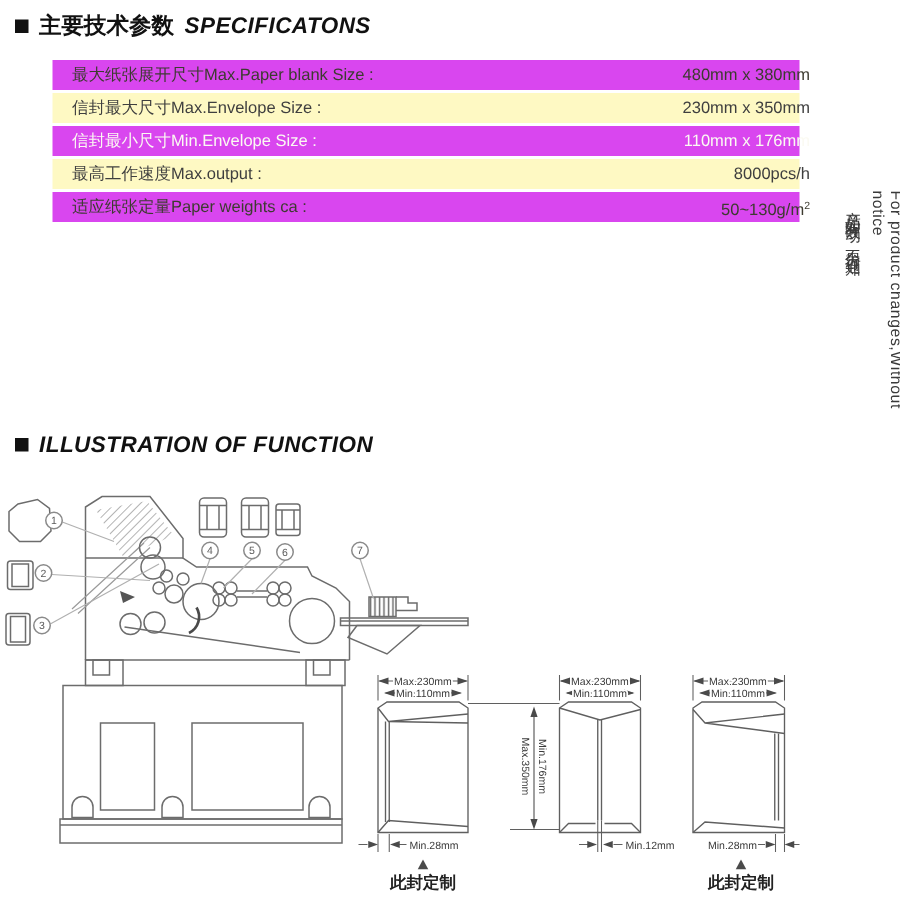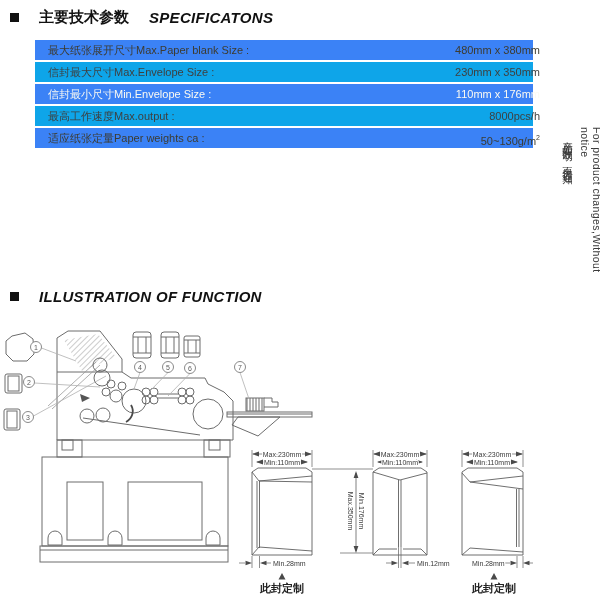--- a/index.html
+++ b/index.html
@@ -4,32 +4,32 @@
 <style>
   html,body{margin:0;padding:0;}
   body{
     width:600px;height:600px;background:#ffffff;overflow:hidden;
     font-family:"Liberation Sans","DejaVu Sans",sans-serif;
     position:relative;
   }
   .page{position:absolute;inset:0;width:600px;height:600px;}
 
   
-  .sec-head{position:absolute;left:10px;display:flex;align-items:center;gap:20px;}
+  .sec-head{position:absolute;left:10px;display:flex;align-items:center;gap:7px;}
   .sec-head .bullet{width:9px;height:9px;background:#111;flex:0 0 auto;}
   .sec-head .zh{font-size:15px;font-weight:700;color:#111;}
   .sec-head .en{font-size:15px;font-weight:700;font-style:italic;color:#111;letter-spacing:.3px;}
   #head1{top:8px;}
   #head2{top:288px;}
 
   
   .spec-table{position:absolute;left:35px;top:40px;width:498px;}
   .trow{position:relative;height:20px;margin-bottom:2px;line-height:20px;font-size:11px;white-space:nowrap;}
-  .trow.tan{background:#3b82f6;color:#3d3b30;}
-  .trow.white{background:#0ea5e9;color:#3f3f3f;}
+  .trow.tan{background:#d946ef;color:#3d3b30;}
+  .trow.white{background:#fef9c3;color:#3f3f3f;}
   .trow.tan.light{color:#fbfaf2;}
   .tlabel{position:absolute;left:13px;top:0;}
   .tval{position:absolute;left:305px;width:200px;top:0;text-align:right;}
   .trow.dims .tval{left:338px;width:160px;text-align:center;}
   .tval sup{font-size:7px;vertical-align:super;}
 
   
   .diagram{position:absolute;left:0;top:310px;width:600px;height:290px;}
   svg{position:absolute;left:0;top:0;}
   svg text{font-family:"Liberation Sans","DejaVu Sans",sans-serif;}

